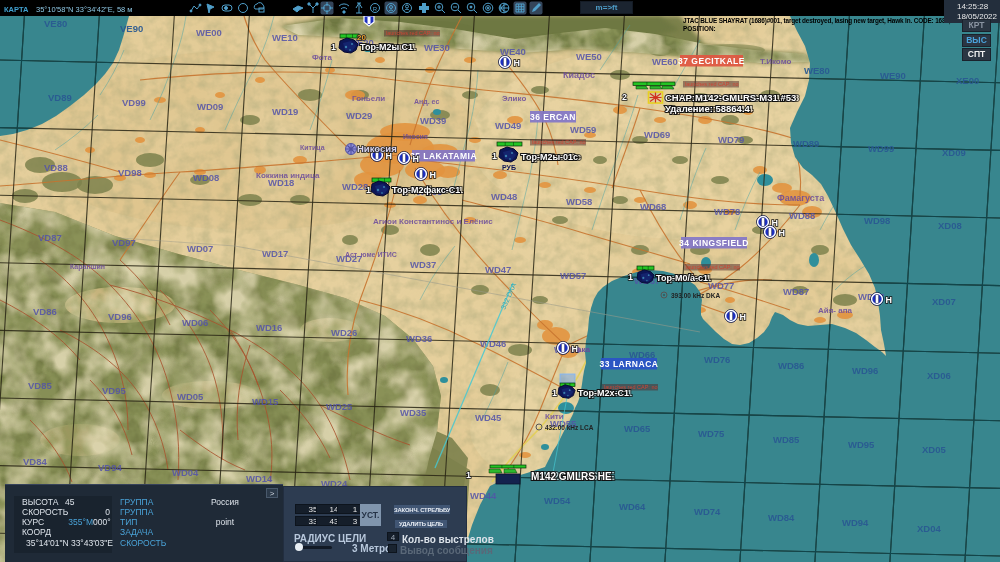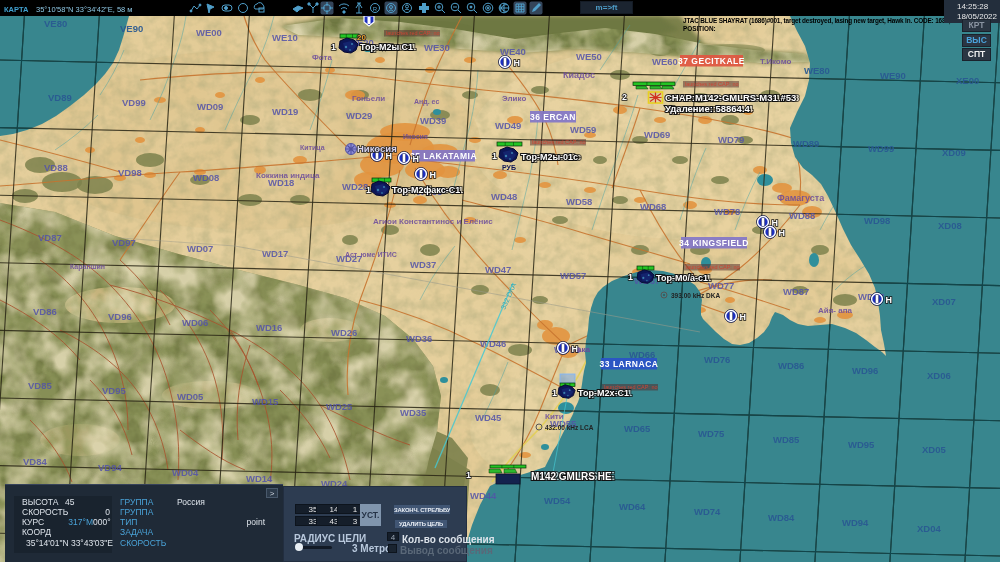--- a/index.html
+++ b/index.html
@@ -684,44 +684,44 @@
 <div class="btn" style="top:19px;color:#8a94a2">КРТ</div>
 <div class="btn" style="top:33.5px;color:#4aa3dd">ВЫС</div>
 <div class="btn" style="top:48px;color:#f0f0f0">СПТ</div>
 <div id="pleft">
 <div class="abs" style="left:9px;top:11px;width:98px;height:57px;background:#19232e"></div>
 <div class="r" style="left:17px;top:12px">ВЫСОТА</div>
       <div class="r" style="left:60px;top:12px;width:45px;text-align:left">45</div>
 <div class="r" style="left:17px;top:22px">СКОРОСТЬ</div>
       <div class="r" style="left:60px;top:22px;width:45px;text-align:right">0</div>
 <div class="r" style="left:17px;top:32px">КУРС</div>
-      <div class="r cy" style="left:48px;top:32px;width:40px;text-align:right">317°M</div>
+      <div class="r cy" style="left:48px;top:32px;width:40px;text-align:right">355°M</div>
       <div class="r" style="left:88px;top:32px">000°</div>
 <div class="r" style="left:17px;top:42px">КООРД</div>
 <div class="r" style="left:14px;top:53px;width:94px;text-align:right">35°14'01"N 33°43'03"E</div>
 <div class="r cy" style="left:115px;top:12px">ГРУППА</div>
-      <div class="r" style="left:172px;top:12px;width:80px;text-align:left">Россия</div>
+      <div class="r" style="left:180px;top:12px;width:80px;text-align:center">Россия</div>
 <div class="r cy" style="left:115px;top:22px">ГРУППА</div>
 <div class="r cy" style="left:115px;top:32px">ТИП</div>
-      <div class="r" style="left:180px;top:32px;width:80px;text-align:right">point</div>
+      <div class="r" style="left:180px;top:32px;width:80px;text-align:center">point</div>
 <div class="r cy" style="left:115px;top:42px">ЗАДАЧА</div>
 <div class="r cy" style="left:115px;top:53px">СКОРОСТЬ</div>
 <div class="abs" style="left:261px;top:3px;width:12px;height:10px;background:#2c3a4a;border:1px solid #49596c;color:#cfd6df;font-size:8px;text-align:center;line-height:9px">&gt;</div>
 </div>
     <div id="pcenter">
 <div class="ibox" style="left:11px;top:17px">35</div>
 <div class="ibox" style="left:32px;top:17px">14</div>
 <div class="ibox" style="left:53px;top:17px">1</div>
 <div class="ibox" style="left:11px;top:29px">33</div>
 <div class="ibox" style="left:32px;top:29px">43</div>
 <div class="ibox" style="left:53px;top:29px">3</div>
 <div class="abs" style="left:76px;top:17px;width:21px;height:22px;background:#8095ad;color:#243246;font-weight:bold;font-size:8.5px;text-align:center;line-height:22px">УСТ.</div>
 <div class="cbtn" style="left:109px;top:17px;width:58px;height:11px;line-height:10px">ЗАКОНЧ. СТРЕЛЬБУ</div>
 <div class="cbtn" style="left:110px;top:31.5px;width:54px;height:10px;line-height:9px">УДАЛИТЬ ЦЕЛЬ</div>
 <div class="r s" style="left:10px;top:46px;color:#b8c8dc;font-weight:bold">РАДИУС ЦЕЛИ</div>
 <div class="abs" style="left:13px;top:59px;width:35px;height:3px;background:#121a26;border-radius:2px"></div>
 <div class="abs" style="left:11px;top:56px;width:8px;height:8px;background:#e8eef4;border-radius:50%"></div>
 <div class="r s" style="left:68px;top:56px;color:#b8c8dc;font-weight:bold">3 Метров</div>
 <div class="ibox" style="left:103px;top:45px;width:12px;height:9px;color:#9aa5b2;line-height:9px">4</div>
-<div class="r s" style="left:118px;top:47px;font-weight:bold">Кол-во сообщения</div>
+<div class="r s" style="left:118px;top:47px;font-weight:bold">Кол-во выстрелов</div>
 <div class="abs" style="left:104px;top:57px;width:9px;height:9px;background:#1a2430;border:1px solid #0d141d"></div>
 <div class="r s" style="left:116px;top:58px;color:#5a6878;font-weight:bold">Вывод сообщения</div>
 </div>
   </div>
 </body></html>

